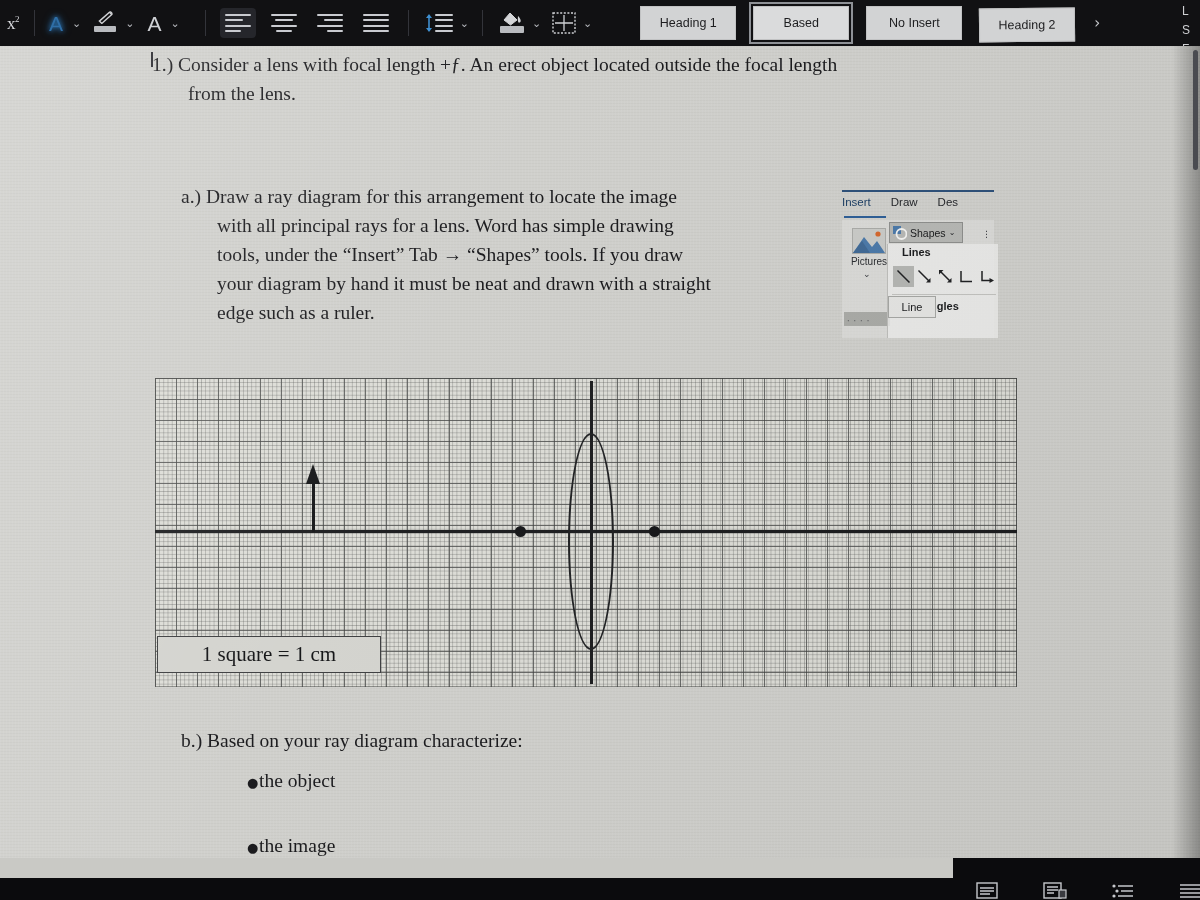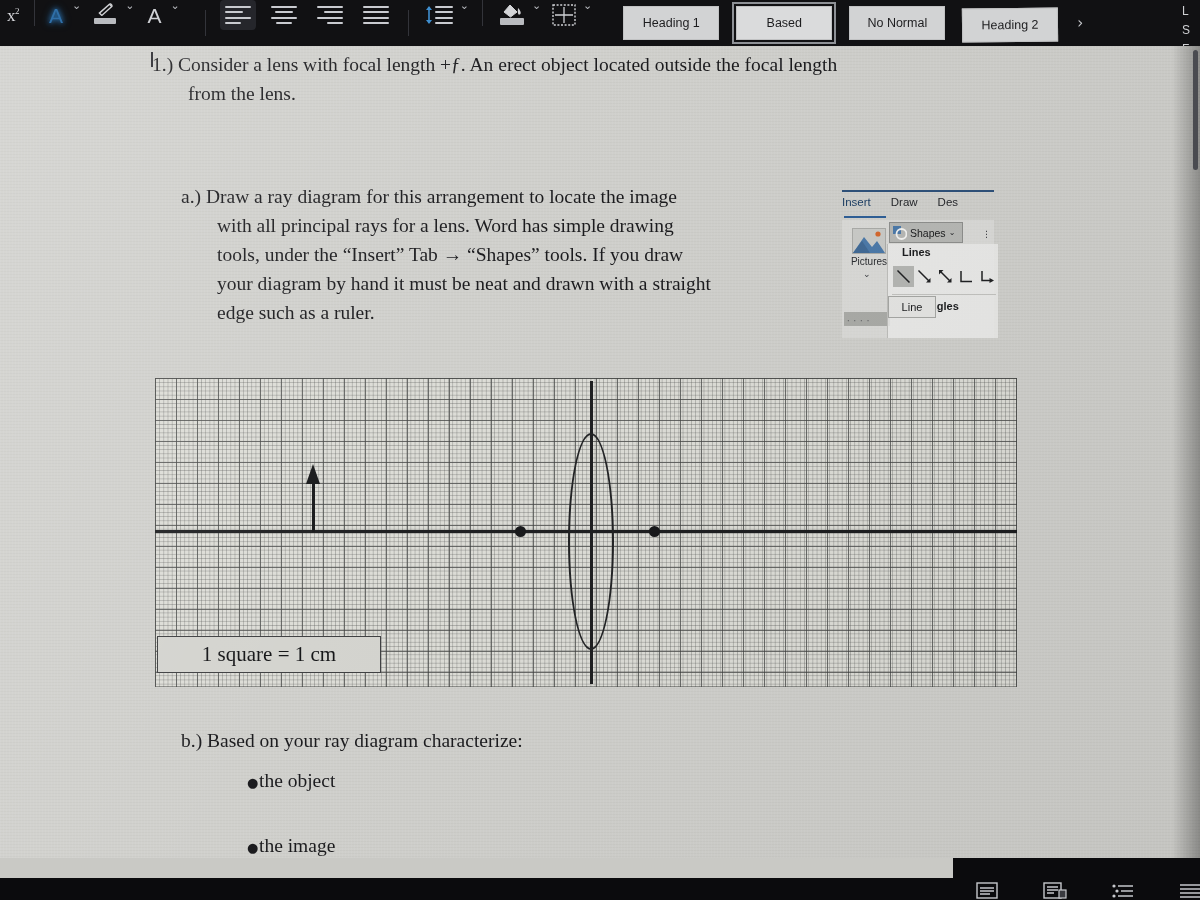--- a/index.html
+++ b/index.html
@@ -10,21 +10,21 @@
     position: relative;
   }
 
   
   #ribbon {
     position: absolute; left: 0; top: 0; width: 1200px; height: 46px;
     background: #111113;
     display: flex; align-items: center;
     overflow: hidden;
   }
-  .rb-group { display: flex; height: 46px; }
+  .rb-group { display: flex; align-items: center; height: 46px; }
   .rb-sep { width: 1px; height: 26px; background: #33343a; margin: 0 8px; }
 
   .rb-btn {
     display: flex; align-items: center; justify-content: center;
     height: 30px; min-width: 26px; padding: 0 3px;
     border-radius: 4px;
   }
   .rb-btn.active { background: #25262b; }
   .chev {
     color: #b9bbc0; font-family: "DejaVu Sans", sans-serif;
@@ -69,21 +69,21 @@
 
   .ic-bucket { position: relative; width: 28px; height: 26px; }
   .ic-bucket .bar2 {
     position: absolute; left: 2px; bottom: 3px; width: 24px; height: 7px;
     background: #b9bbbf;
     border-radius: 1px;
   }
   .ic-borders { width: 24px; height: 22px; }
 
   
-  #styles { display: flex; align-items: center; height: 46px; margin-left: 14px; padding-left: 10px; }
+  #styles { display: flex; align-items: center; height: 46px; margin-left: 31px; padding-left: 10px; }
   .style-card {
     width: 96px; height: 34px;
     background: #d2d3d4;
     display: flex; align-items: center; justify-content: center;
     font-family: "Liberation Sans", sans-serif;
     font-size: 12.5px; color: #1d1d1f;
     margin-right: 17px;
     border: 1px solid #c1c2c3;
   }
   .style-card.sel {
@@ -410,21 +410,21 @@
           <path d="M12 3 L12 19 M3 11 L21 11" stroke="#cfd1d5" stroke-width="1.3"></path>
         </svg>
       </span>
     </div>
     <span class="chev">⌄</span>
   </div>
 
   <div id="styles">
     <div class="style-card">Heading 1</div>
     <div class="style-card sel">Based</div>
-    <div class="style-card">No Normal</div>
+    <div class="style-card">No Insert</div>
     <div class="style-card tilt">Heading 2</div>
     <span id="gallery-more">›</span>
   </div>
 
   <div id="right-edge-text">
     <div>L</div>
     <div>S</div>
     <div>F</div>
   </div>
 </div>

